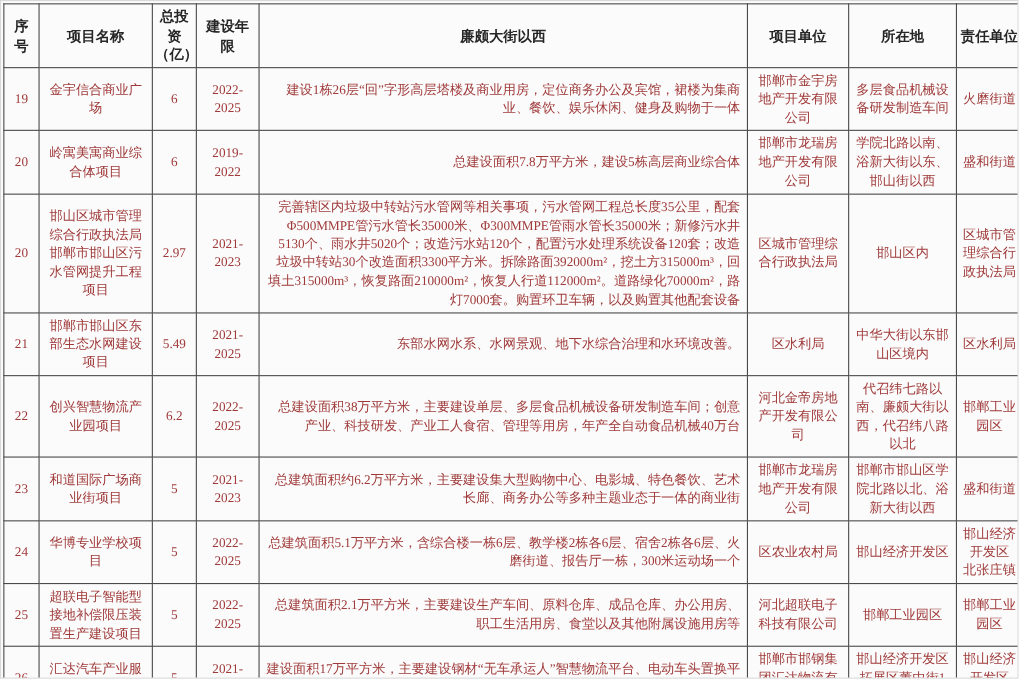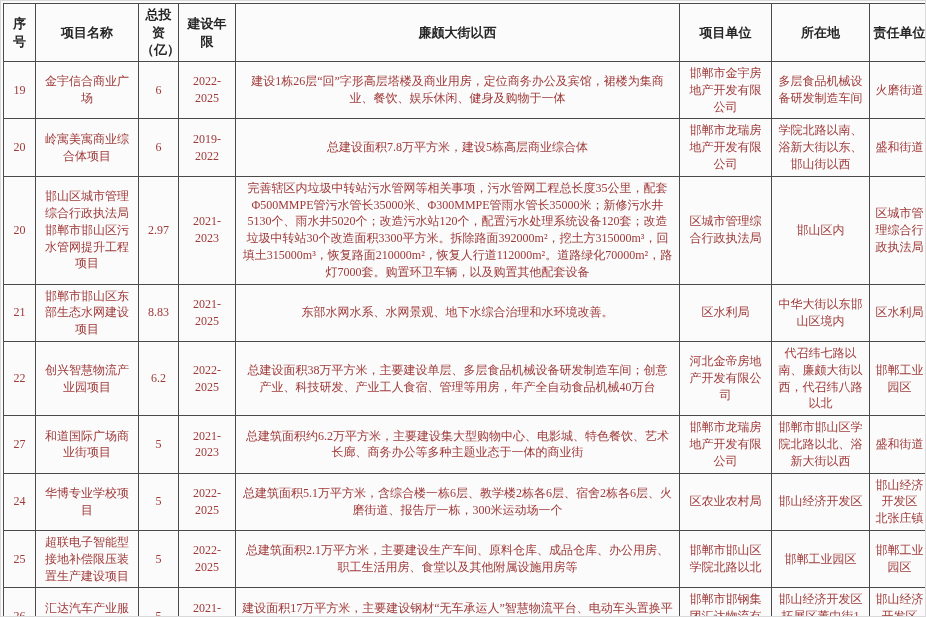--- a/index.html
+++ b/index.html
@@ -39,21 +39,21 @@
   }
   thead tr{height:58px;}
   td{
     color:var(--body-color);
     font-size:12px;
     line-height:1.4;
     padding:3px 5px;
     text-align:center;
     white-space:pre-line;
   }
-  td.l{text-align:center;padding:3px 6px;}
+  td.l{text-align:right;padding:3px 6px;}
   tr[data-name="table-row"]{height:50px;}
 </style>
 </head>
 <body>
 
 <div class="page" data-name="project-table-page">
   <table data-name="projects-table">
     <colgroup>
       <col style="width:32px">
       <col style="width:103px">
@@ -109,41 +109,41 @@
     <td data-name="cell-construction-period">2021-
 2023</td>
     <td class="l" data-name="cell-main-content">完善辖区内垃圾中转站污水管网等相关事项，污水管网工程总长度35公里，配套Φ500MMPE管污水管长35000米、Φ300MMPE管雨水管长35000米；新修污水井5130个、雨水井5020个；改造污水站120个，配置污水处理系统设备120套；改造垃圾中转站30个改造面积3300平方米。拆除路面392000m²，挖土方315000m³，回填土315000m³，恢复路面210000m²，恢复人行道112000m²。道路绿化70000m²，路灯7000套。购置环卫车辆，以及购置其他配套设备</td>
     <td data-name="cell-project-unit">区城市管理综合行政执法局</td>
     <td data-name="cell-location">邯山区内</td>
     <td data-name="cell-responsible-unit">区城市管理综合行政执法局</td>
   </tr>
         <tr data-name="table-row">
     <td data-name="cell-serial-number">21</td>
     <td data-name="cell-project-name">邯郸市邯山区东部生态水网建设项目</td>
-    <td data-name="cell-total-investment">8.83</td>
+    <td data-name="cell-total-investment">5.49</td>
     <td data-name="cell-construction-period">2021-
 2025</td>
     <td class="l" data-name="cell-main-content">东部水网水系、水网景观、地下水综合治理和水环境改善。</td>
     <td data-name="cell-project-unit">区水利局</td>
     <td data-name="cell-location">中华大街以东邯山区境内</td>
     <td data-name="cell-responsible-unit">区水利局</td>
   </tr>
         <tr data-name="table-row">
     <td data-name="cell-serial-number">22</td>
     <td data-name="cell-project-name">创兴智慧物流产业园项目</td>
     <td data-name="cell-total-investment">6.2</td>
     <td data-name="cell-construction-period">2022-
 2025</td>
     <td class="l" data-name="cell-main-content">总建设面积38万平方米，主要建设单层、多层食品机械设备研发制造车间；创意产业、科技研发、产业工人食宿、管理等用房，年产全自动食品机械40万台</td>
     <td data-name="cell-project-unit">河北金帝房地产开发有限公司</td>
     <td data-name="cell-location">代召纬七路以南、廉颇大街以西，代召纬八路以北</td>
     <td data-name="cell-responsible-unit">邯郸工业园区</td>
   </tr>
         <tr data-name="table-row">
-    <td data-name="cell-serial-number">27</td>
+    <td data-name="cell-serial-number">23</td>
     <td data-name="cell-project-name">和道国际广场商业街项目</td>
     <td data-name="cell-total-investment">5</td>
     <td data-name="cell-construction-period">2021-
 2023</td>
     <td class="l" data-name="cell-main-content">总建筑面积约6.2万平方米，主要建设集大型购物中心、电影城、特色餐饮、艺术长廊、商务办公等多种主题业态于一体的商业街</td>
     <td data-name="cell-project-unit">邯郸市龙瑞房地产开发有限公司</td>
     <td data-name="cell-location">邯郸市邯山区学院北路以北、浴新大街以西</td>
     <td data-name="cell-responsible-unit">盛和街道</td>
   </tr>
         <tr data-name="table-row">
@@ -158,21 +158,21 @@
     <td data-name="cell-responsible-unit">邯山经济开发区
 北张庄镇</td>
   </tr>
         <tr data-name="table-row">
     <td data-name="cell-serial-number">25</td>
     <td data-name="cell-project-name">超联电子智能型接地补偿限压装置生产建设项目</td>
     <td data-name="cell-total-investment">5</td>
     <td data-name="cell-construction-period">2022-
 2025</td>
     <td class="l" data-name="cell-main-content">总建筑面积2.1万平方米，主要建设生产车间、原料仓库、成品仓库、办公用房、职工生活用房、食堂以及其他附属设施用房等</td>
-    <td data-name="cell-project-unit">邯郸市邯山区学院北路以北</td>
+    <td data-name="cell-project-unit">河北超联电子科技有限公司</td>
     <td data-name="cell-location">邯郸工业园区</td>
     <td data-name="cell-responsible-unit">邯郸工业园区</td>
   </tr>
         <tr data-name="table-row">
     <td data-name="cell-serial-number">26</td>
     <td data-name="cell-project-name">汇达汽车产业服务基地</td>
     <td data-name="cell-total-investment">5</td>
     <td data-name="cell-construction-period">2021-
 2023</td>
     <td class="l" data-name="cell-main-content">建设面积17万平方米，主要建设钢材“无车承运人”智慧物流平台、电动车头置换平台、新能源汽车研发、物流新技术开发、氢能源汽车研发制造及配套设施等</td>

